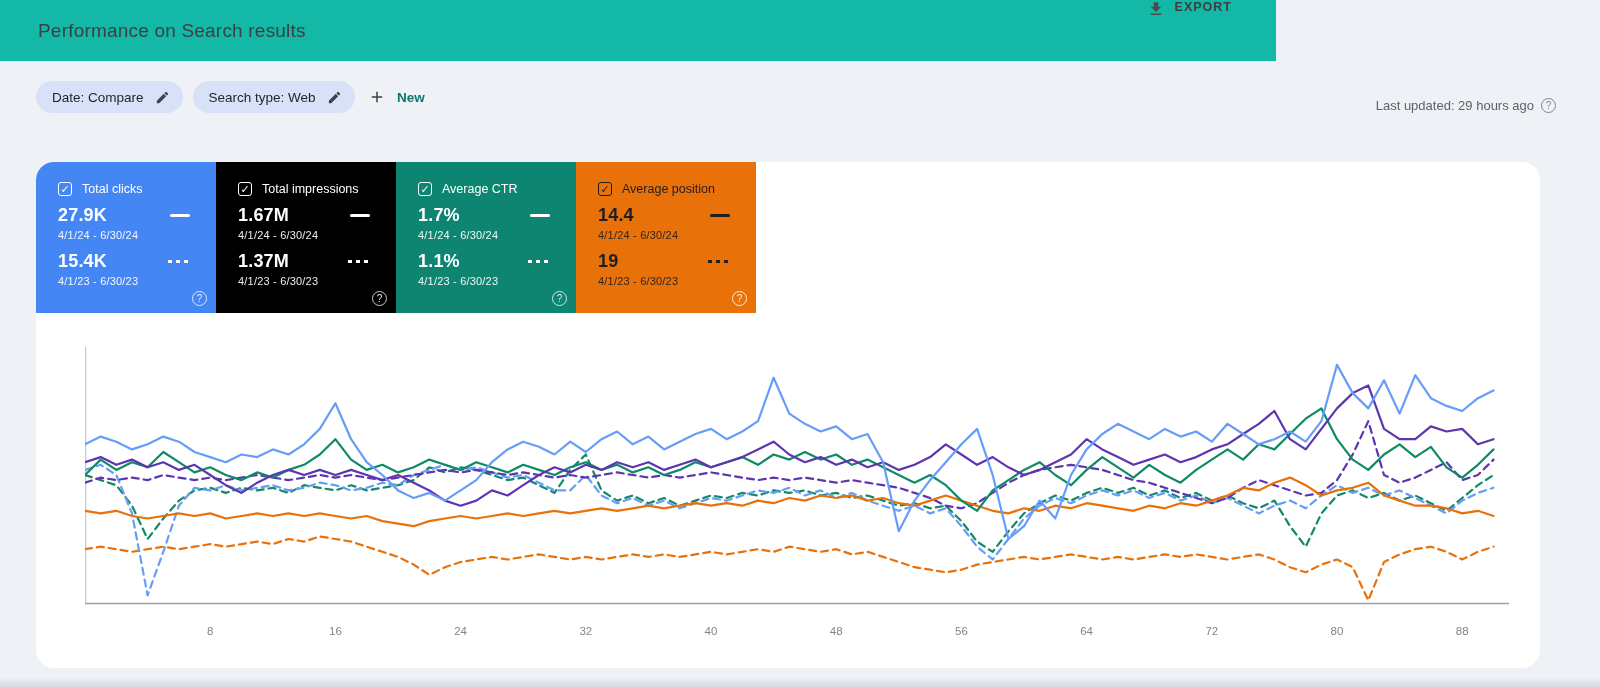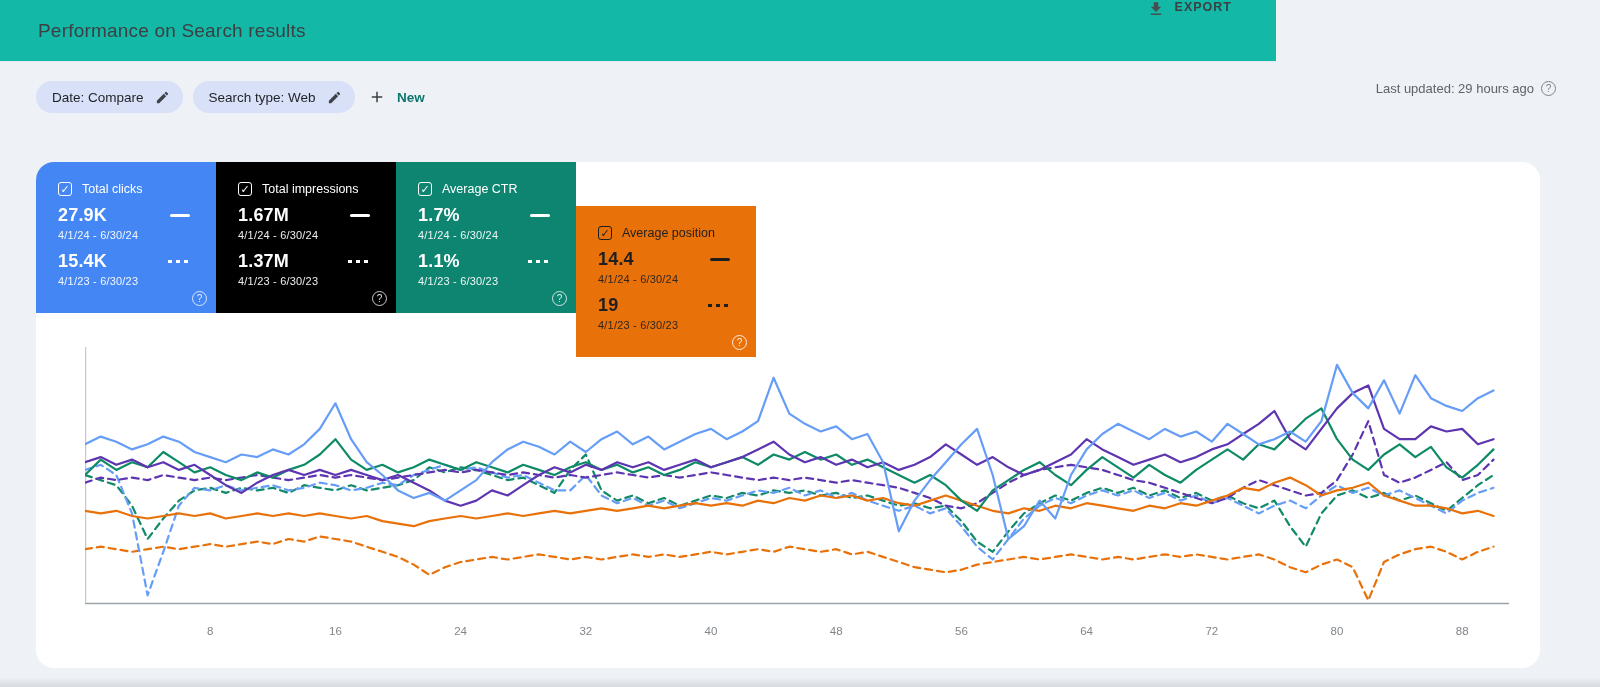--- a/index.html
+++ b/index.html
@@ -35,21 +35,21 @@
     display:flex; align-items:center; gap:11px; padding:0 13px 0 16px;
     font-size:13.5px; color:#1f2125; cursor:pointer; white-space:nowrap;
   }
   .new-btn {
     position:absolute; left:368px; top:81px; height:32px;
     display:flex; align-items:center; gap:11px;
     font-size:13.5px; font-weight:700; color:#0f766e; cursor:pointer;
   }
   .last-updated {
     position:absolute; top:81px; right:44px; height:32px;
-    display:flex; align-items:flex-start; gap:7px;
+    display:flex; align-items:flex-end; gap:7px;
     font-size:13px; color:#5f6368;
   }
   .help-circle {
     width:15px; height:15px; border:1.2px solid #80868b; border-radius:50%;
     color:#80868b; font-size:10px; display:flex; align-items:center; justify-content:center;
     flex:0 0 auto; cursor:pointer;
   }
   .help-circle::after { content:"?"; }
 
   
@@ -204,21 +204,21 @@
       </div>
       <div class="metric-range">4/1/24 - 6/30/24</div>
       <div class="metric-value-row second">
         <span class="metric-value">1.1%</span>
         <span class="mark-dashed"></span>
       </div>
       <div class="metric-range">4/1/23 - 6/30/23</div>
       <span class="card-help"></span>
     </div>
 
-    <div class="metric-card dark-text" style="background: rgb(232, 113, 10); color: rgb(31, 31, 31); margin-top: 44px;">
+    <div class="metric-card dark-text" style="background: rgb(232, 113, 10); color: rgb(31, 31, 31);">
       <div class="metric-label-row">
         <span class="checkbox"></span>
         <span>Average position</span>
       </div>
       <div class="metric-value-row">
         <span class="metric-value">14.4</span>
         <span class="mark-solid"></span>
       </div>
       <div class="metric-range">4/1/24 - 6/30/24</div>
       <div class="metric-value-row second">

